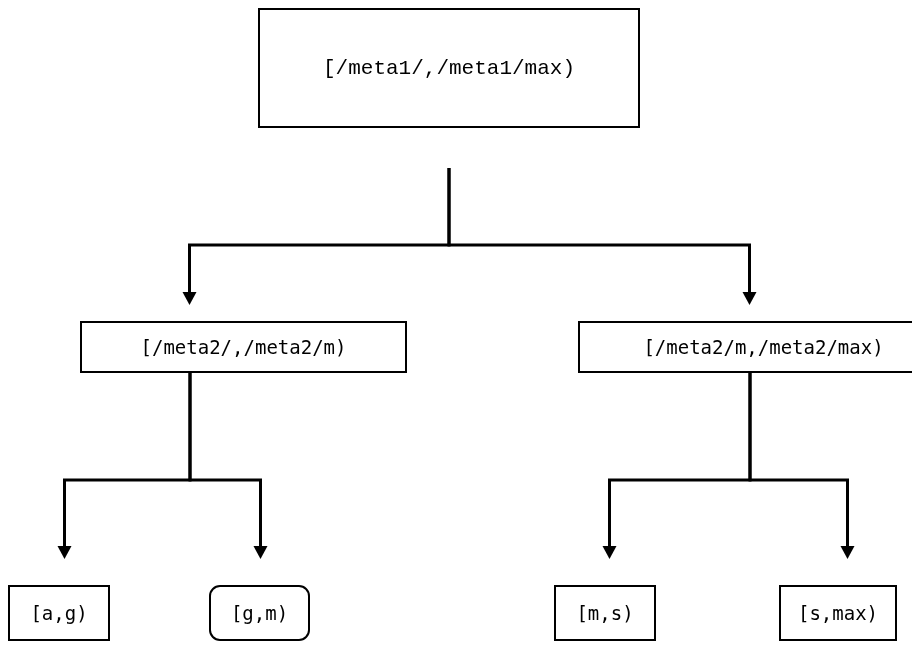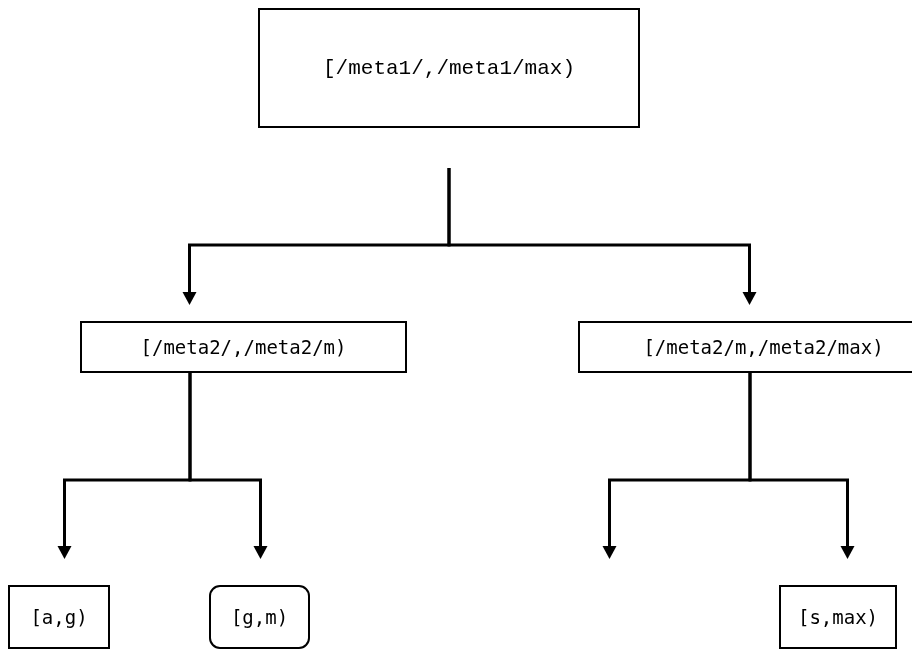--- a/index.html
+++ b/index.html
@@ -28,21 +28,21 @@
     letter-spacing: 0px;
     white-space: nowrap;
   }
   .node-label {
     display: block;
     line-height: 1;
   }
   .node.root       { left: 258px; top: 8px;  width: 382px; height: 120px; font-size: 21px; font-family: Liberation Mono, monospace; }
   .node.mid-left   { left: 36px;  top: 321px; width: 327px; height: 52px;  font-size: 19px; margin-left: 44px; }
   .node.mid-right  { left: 578px; top: 321px; width: 371px; height: 52px;  font-size: 19px; }
-  .node.leaf       { top: 585px; height: 64px; font-size: 19px; }
+  .node.leaf       { top: 585px; height: 56px; font-size: 19px; }
   .node.leaf-ag    { left: 8px;   width: 102px; }
   .node.leaf-gm    { left: 209px; width: 101px; border-radius: 11px; }
   .node.leaf-ms    { left: 554px; width: 102px; }
   .node.leaf-smax  { left: 779px; width: 118px; }
 
   .edges {
     position: absolute;
     left: 0;
     top: 0;
     width: 912px;
@@ -109,18 +109,21 @@
   </div>
 
   <div class="node leaf leaf-ag">
     <span class="node-label">[a,g)</span>
   </div>
 
   <div class="node leaf leaf-gm">
     <span class="node-label">[g,m)</span>
   </div>
 
+  <div class="node leaf leaf-ms">
+    <span class="node-label">[m,s)</span>
+  </div>
 
   <div class="node leaf leaf-smax">
     <span class="node-label">[s,max)</span>
   </div>
 
 </div>
 
 </body></html>

